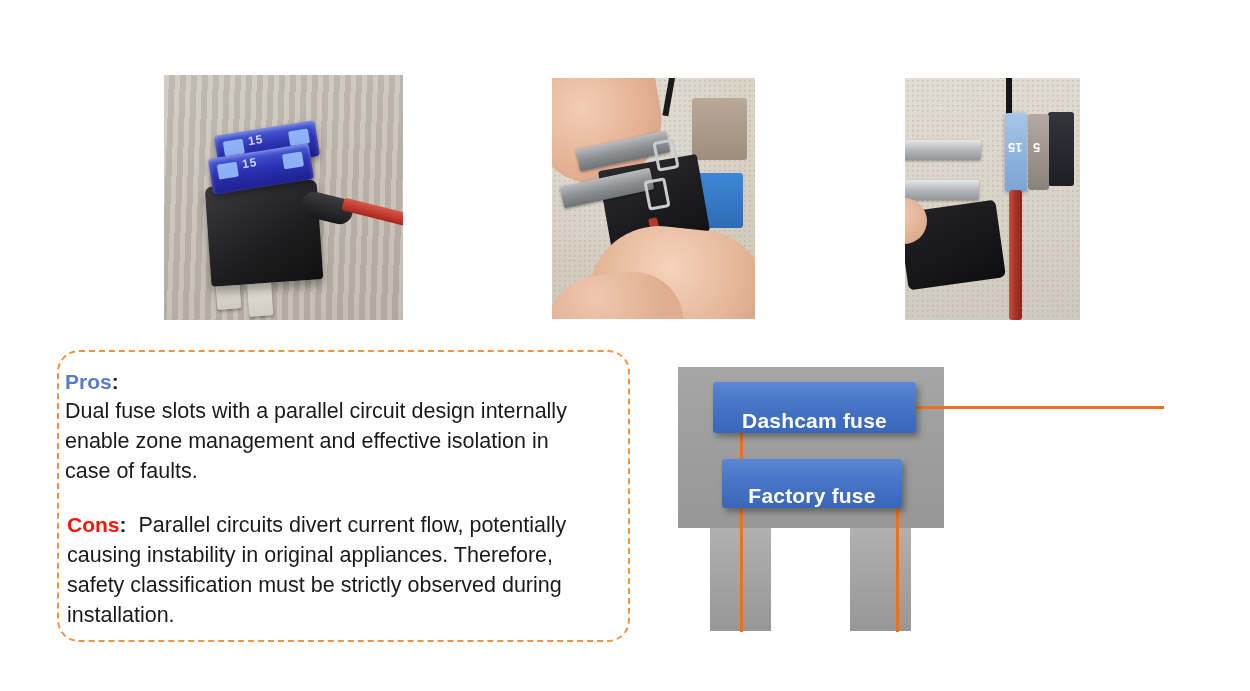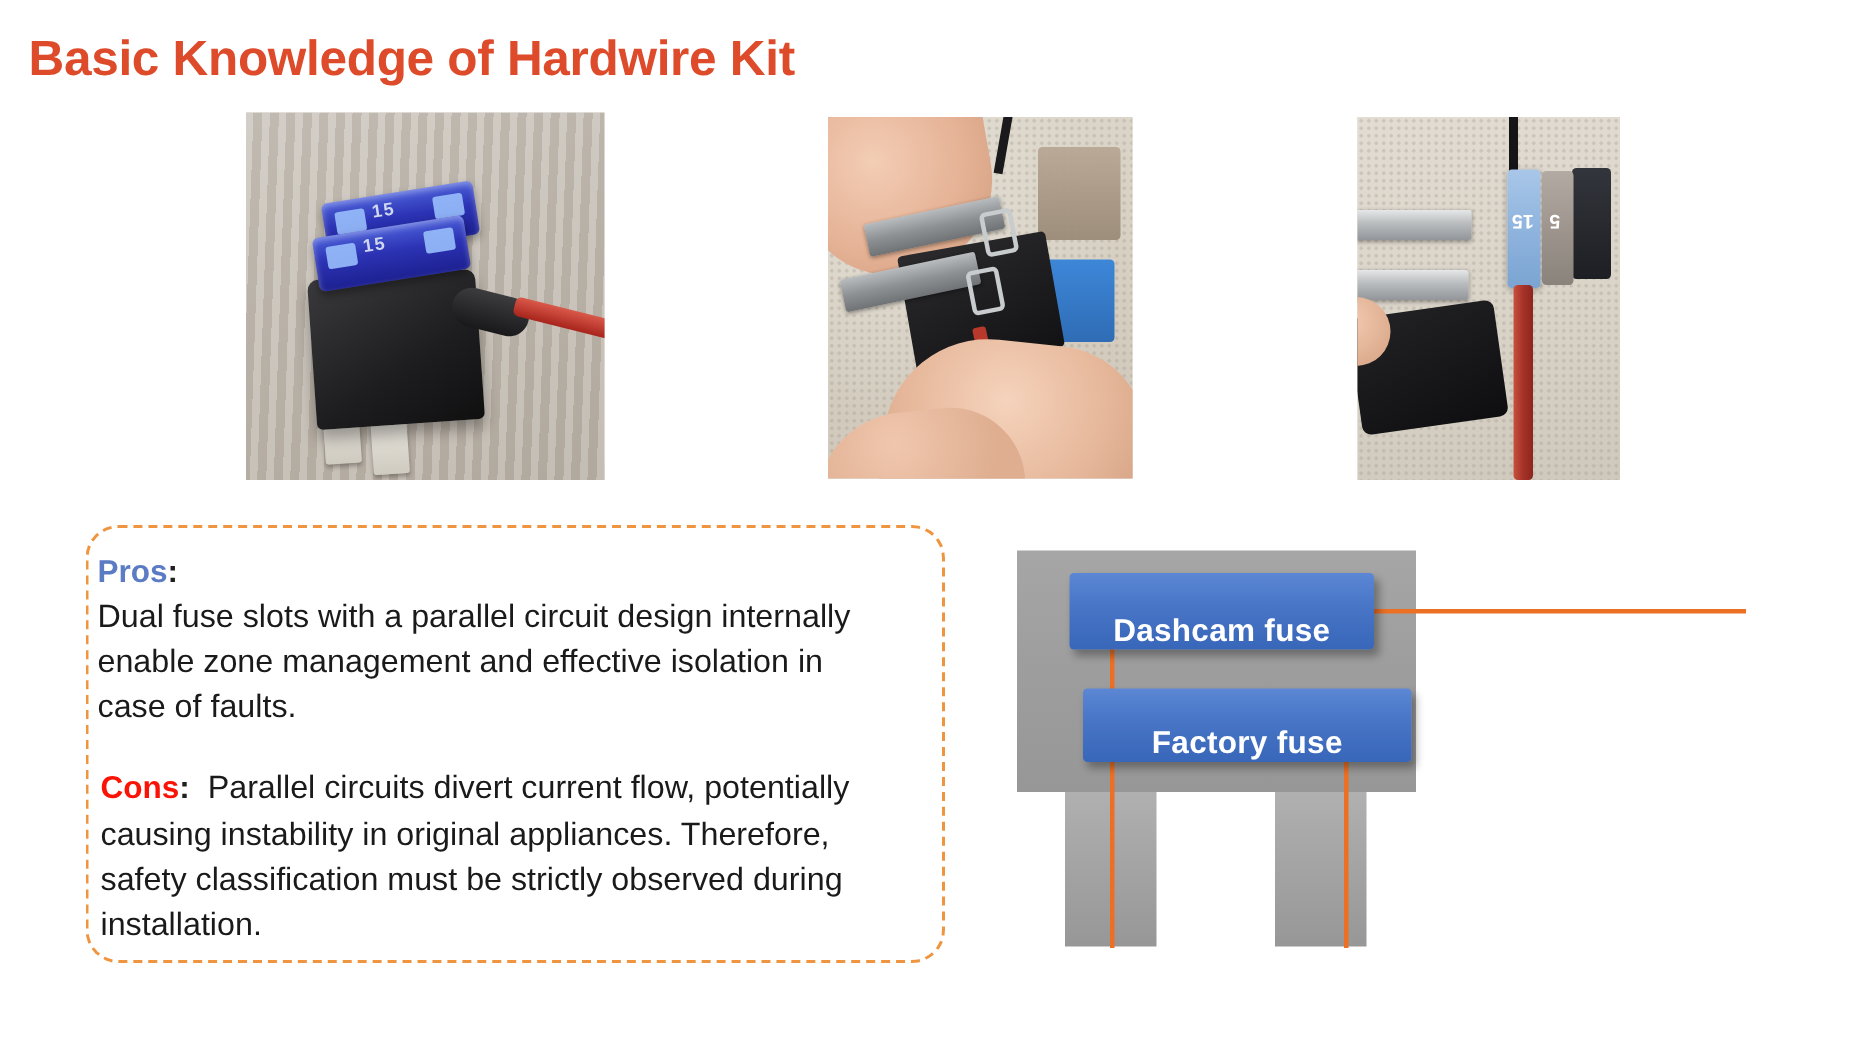--- a/index.html
+++ b/index.html
@@ -175,36 +175,35 @@
   .fuse-box{
     position:absolute;
     background:linear-gradient(180deg,#5b87d4 0%,#4a77c8 38%,#3866b8 100%);
     border-radius:3px;
     box-shadow:3px 4px 6px rgba(0,0,0,.33);
     color:#ffffff;font-weight:bold;font-size:21px;
     display:flex;align-items:flex-end;justify-content:center;
     letter-spacing:.2px;
   }
   .fuse-dash{left:53px;top:32px;width:203px;height:51px;}
-  .fuse-factory{left:62px;top:109px;width:219px;height:49px;}
+  .fuse-factory{left:62px;top:109px;width:180px;height:49px;}
 
   .wire{position:absolute;background:#ec7024;}
   .wire-v{width:3px;}
   .wire-h{height:3px;}
   .w-dash-fact{left:80px;top:82px;height:29px;}
   .w-fact-down-l{left:80px;top:157px;height:125px;}
   .w-fact-down-r{left:236px;top:157px;height:125px;}
   .w-out{left:255px;top:56px;width:249px;}
 </style>
 </head>
 <body>
 
 <div class="slide">
 
-  <div class="title">Basic Knowledge of Hardwire Kit</div>
 
   <div class="photo p1">
     <div class="bg"></div>
     <div class="blade1"></div>
     <div class="blade2"></div>
     <div class="body"></div>
     <div class="boot"></div>
     <div class="redwire"></div>
     <div class="fuseA"></div>
     <div class="lbl lblA">15</div>

